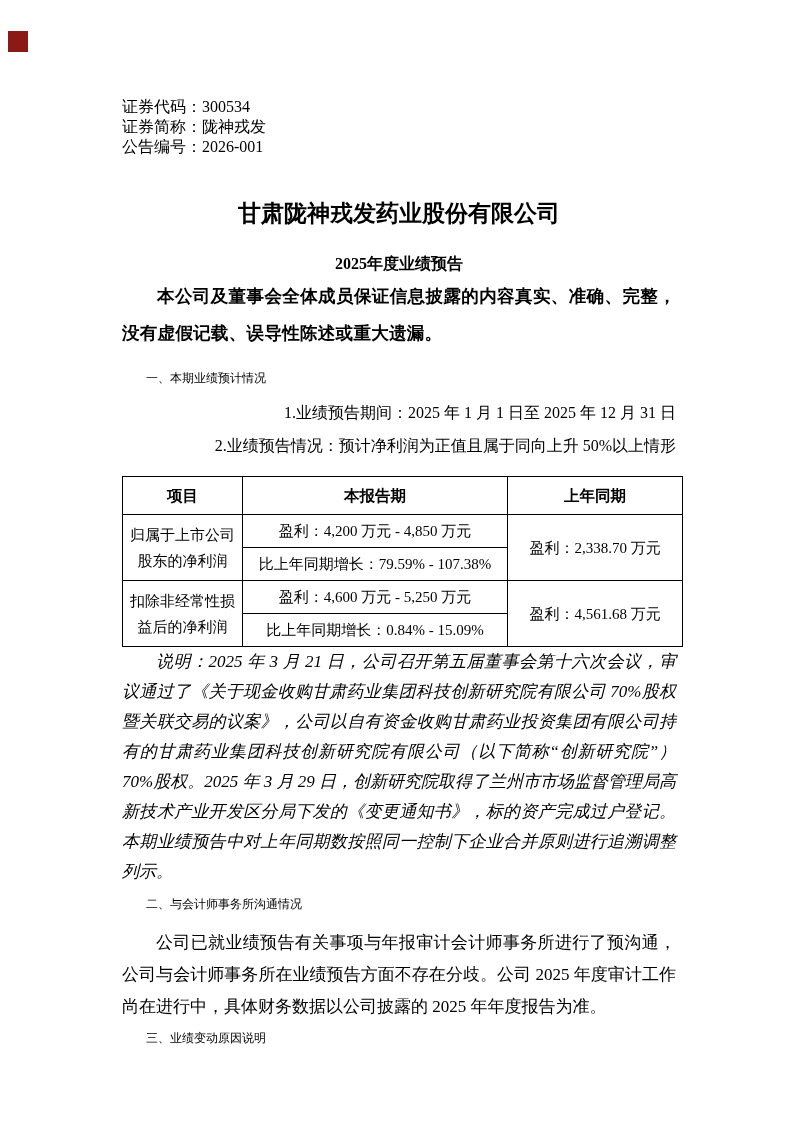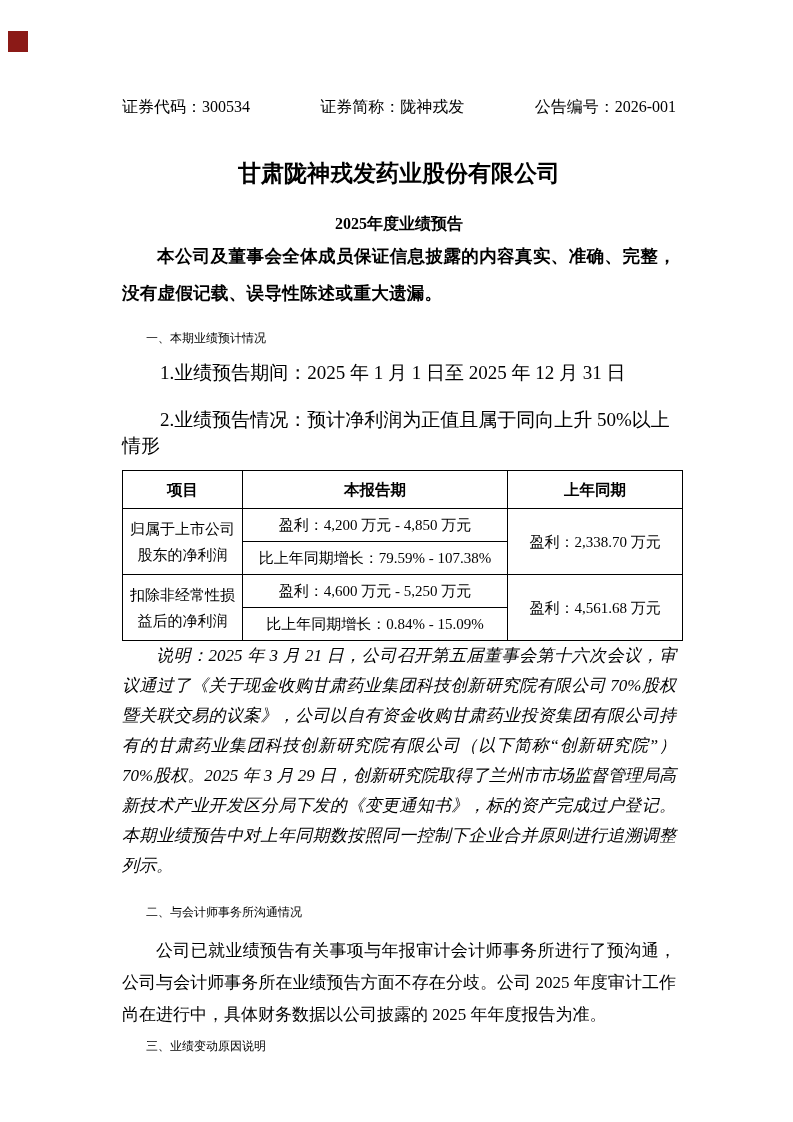--- a/index.html
+++ b/index.html
@@ -25,20 +25,21 @@
     width: 20px;
     height: 21px;
   }
   .doc-header {
     display: flex;
     justify-content: space-between;
     align-items: baseline;
     font-size: 16px;
     line-height: 20px;
     white-space: nowrap;
+    flex-direction: column;
   }
   .title-company {
     margin-top: 42px;
     text-align: center;
     font-size: 23px;
     font-weight: bold;
     line-height: 30px;
   }
   .title-report {
     margin-top: 21px;
@@ -58,28 +59,29 @@
   }
   .sec-heading {
     font-size: 12px;
     font-weight: normal;
     line-height: 26px;
     text-indent: 2em;
     font-family: "Liberation Sans", "DejaVu Sans", sans-serif;
   }
   .s1-heading { margin-top: 13px; }
   .item-line {
-    font-size: 19px;
+    font-size: 16px;
     line-height: 26px;
     text-indent: 2em;
+    text-align: right;
   }
   .item1 { margin-top: 9px; }
-  .item2 { margin-top: 21px; }
+  .item2 { margin-top: 7px; }
   .forecast-table {
-    margin-top: 11px;
+    margin-top: 17px;
     border-collapse: collapse;
     table-layout: fixed;
     width: 560px;
     font-size: 15px;
   }
   .forecast-table th, .forecast-table td {
     border: 1px solid #000000;
     text-align: center;
     vertical-align: middle;
     padding: 2px 6px;
@@ -95,21 +97,21 @@
   .forecast-table td { height: 33px; }
   .forecast-table td.span2 { height: 66px; }
   .note-para {
     margin-top: 0;
     font-size: 17px;
     line-height: 30px;
     text-indent: 2em;
     text-align: justify;
     font-style: italic;
   }
-  .s2-heading { margin-top: 18px; }
+  .s2-heading { margin-top: 4px; }
   .body-para {
     margin-top: 10px;
     font-size: 17px;
     line-height: 32px;
     text-indent: 2em;
     text-align: justify;
   }
   .s3-heading { margin-top: 2px; }
   p { margin: 0; }
 </style>

